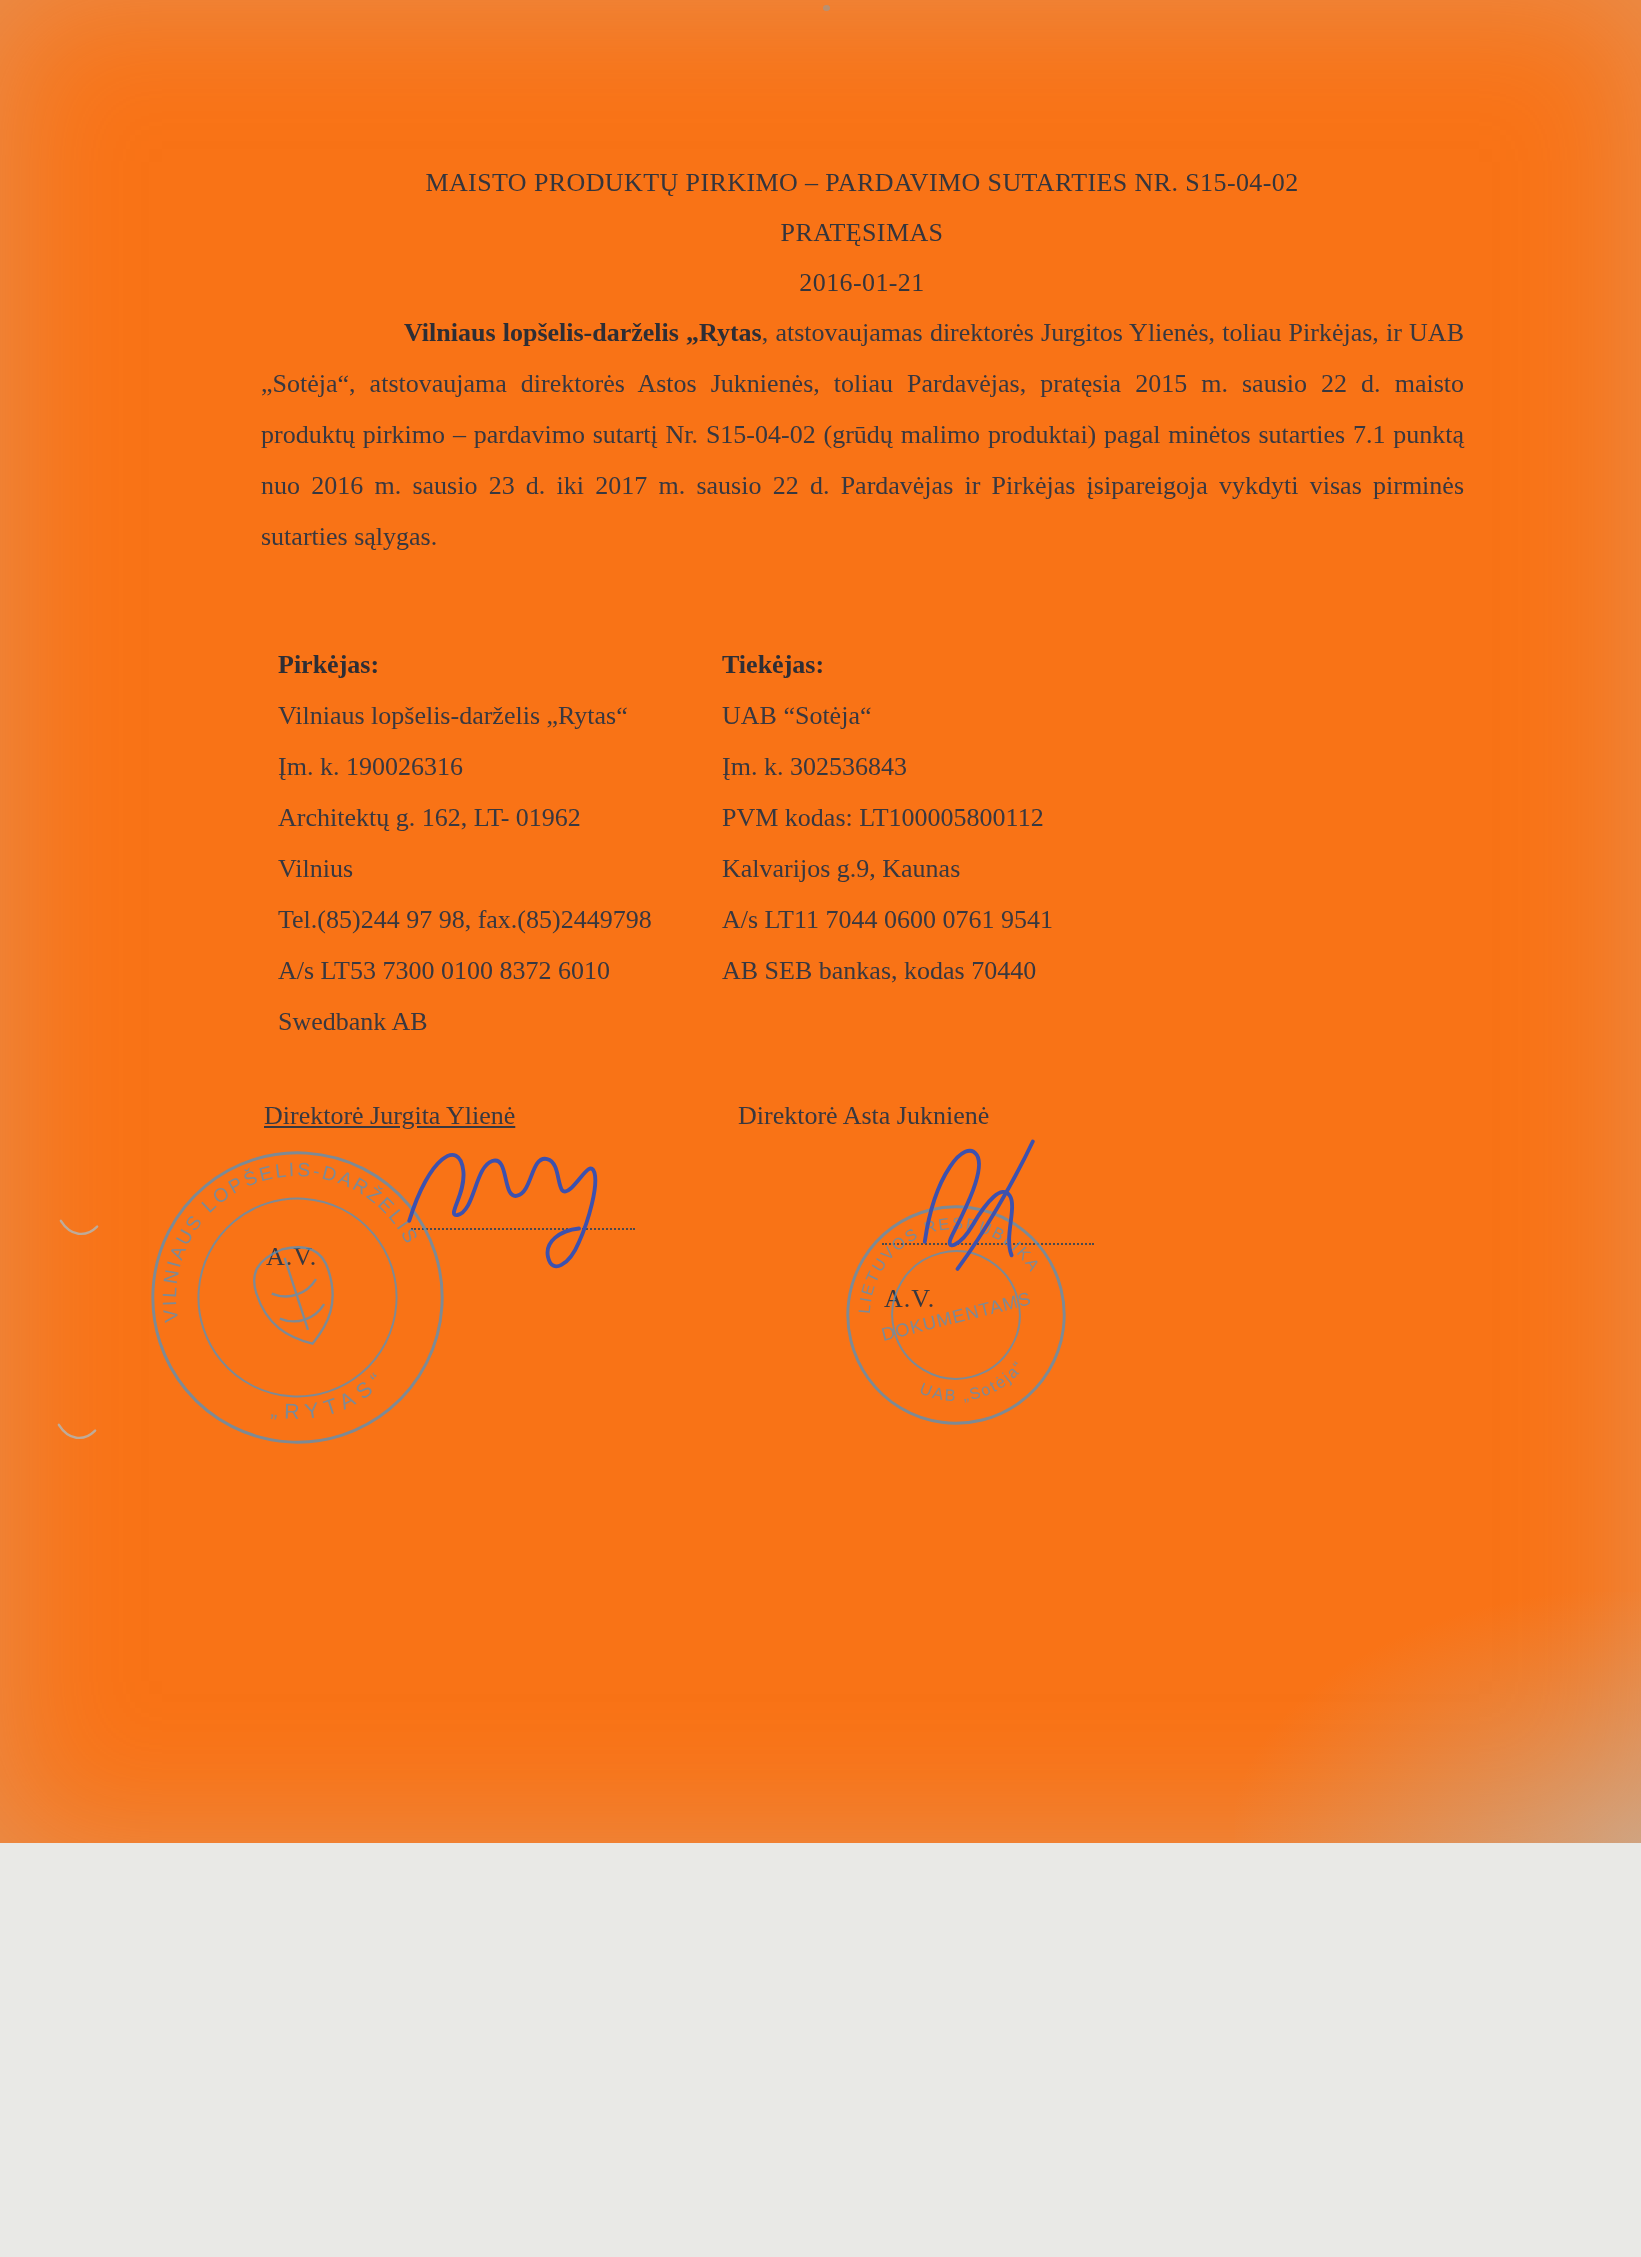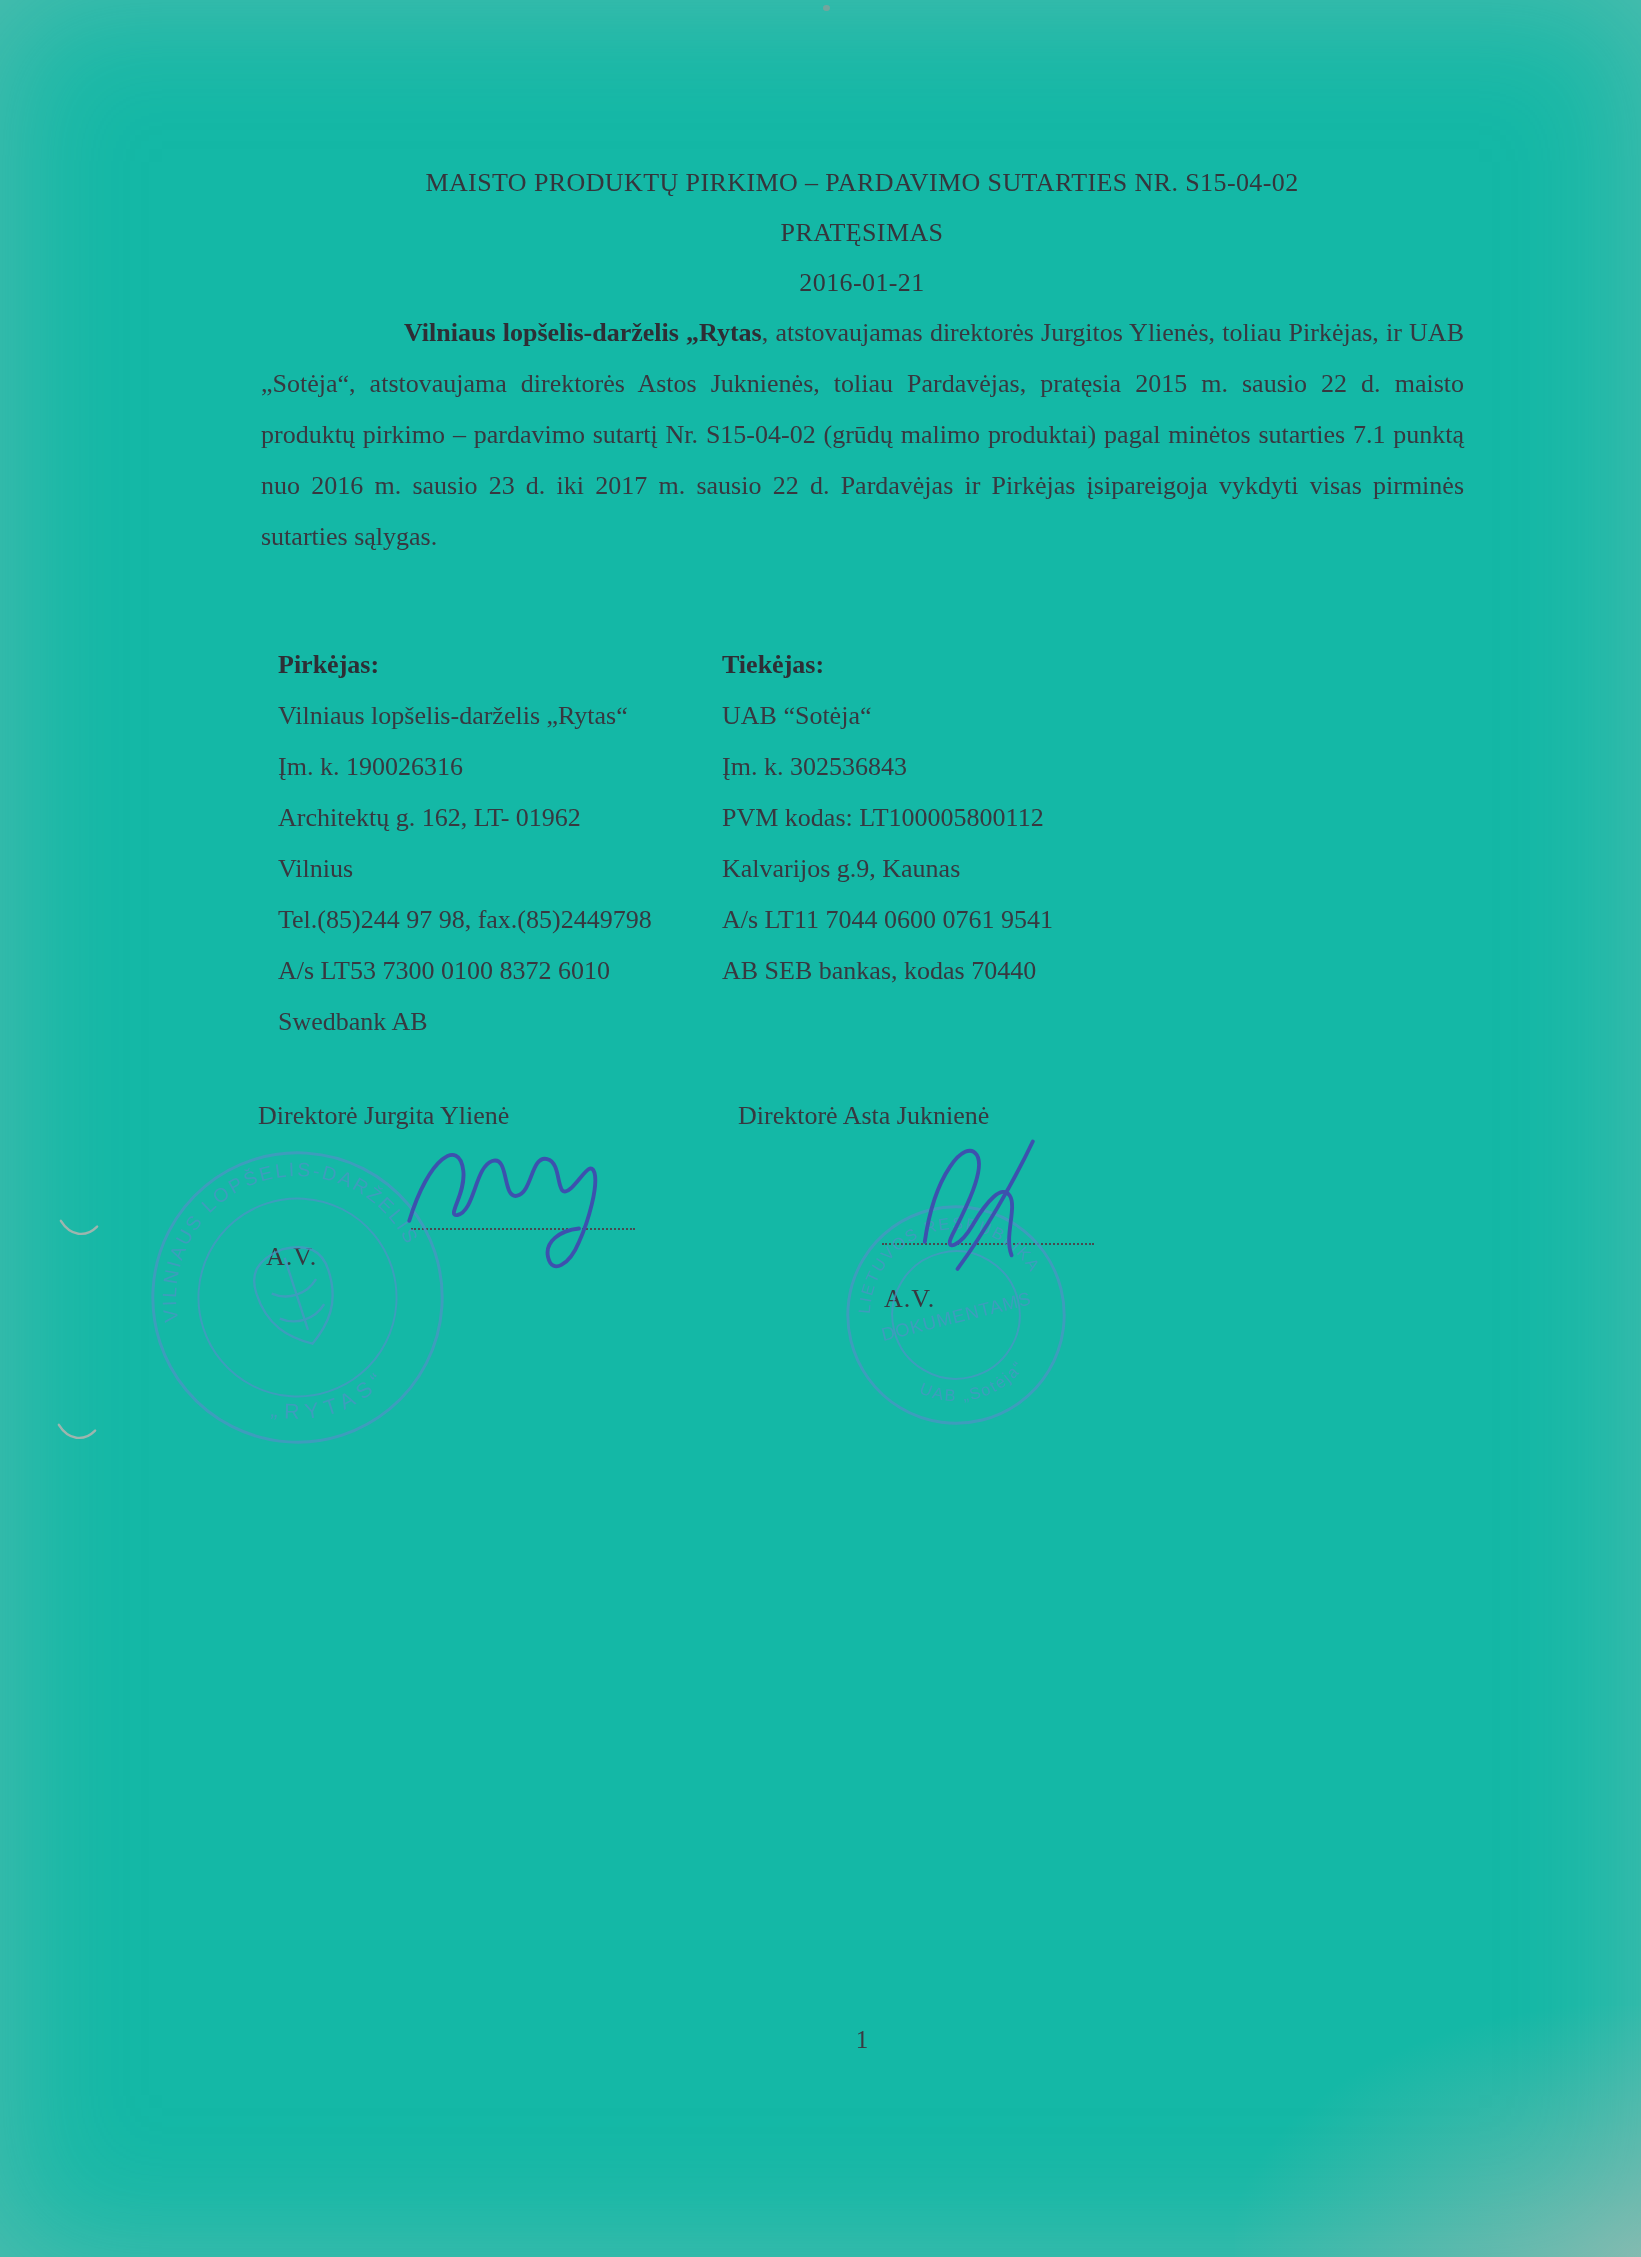--- a/index.html
+++ b/index.html
@@ -1,37 +1,37 @@
 <!DOCTYPE html>
 <html><head>
 <meta charset="utf-8">
 <style>
   html,body{margin:0;padding:0;background:#e9e9e6;}
   .page{
-    position:relative;width:1641px;height:2257px;background:#14b8a6;
+    position:relative;width:1641px;height:1843px;background:#f97316;
     font-family:"Liberation Serif", serif;color:#383840;overflow:hidden;
     box-shadow:inset 0 0 135px rgba(198,198,192,.35);
   }
   .page::after{
     content:"";position:absolute;right:0;bottom:0;width:406px;height:251px;
     background:radial-gradient(ellipse at bottom right, rgba(186,186,180,.55), rgba(186,186,180,0) 72%);
     pointer-events:none;
   }
   .speck{position:absolute;left:823px;top:4.8px;width:6.8px;height:5.8px;background:#9a9a96;border-radius:50%;opacity:.65;}
   .title-block{position:absolute;left:261px;top:158px;width:1202px;text-align:center;
     font-size:26px;line-height:50px;letter-spacing:0.4px;color:#35353c;}
   .paragraph{position:absolute;left:261px;top:307px;width:1203px;margin:0;
     font-size:26px;line-height:51px;text-align:justify;text-indent:143px;color:#383840;}
   .paragraph b{color:#2e2e35;}
   .col{position:absolute;top:639px;font-size:26px;line-height:51px;color:#383840;}
   .col-buyer{left:254px;width:454px;margin-left:24px;}
   .col-supplier{left:722px;width:560px;}
   .col-head{font-weight:bold;color:#2e2e35;}
   .director{position:absolute;top:1101px;font-size:26px;color:#383840;}
-  .director-buyer{left:258px;}
+  .director-buyer{left:264px;text-decoration:underline;}
   .director-supplier{left:738px;}
   .dotline{position:absolute;height:19.3px;border-bottom:2.9px dotted #4a4a50;}
   .dot-left{left:411px;top:1209px;width:224px;}
   .dot-right{left:882px;top:1224px;width:212px;}
   .av{position:absolute;font-size:26px;letter-spacing:1px;color:#383840;text-align:center;}
   .av-left{left:266px;top:1242px;}
   .av-right{left:884px;top:1284px;}
   .sig{position:absolute;}
   .sig-left{left:390px;top:1128px;width:270px;height:174px;}
   .sig-right{left:861px;top:1128px;width:251px;height:164px;}

